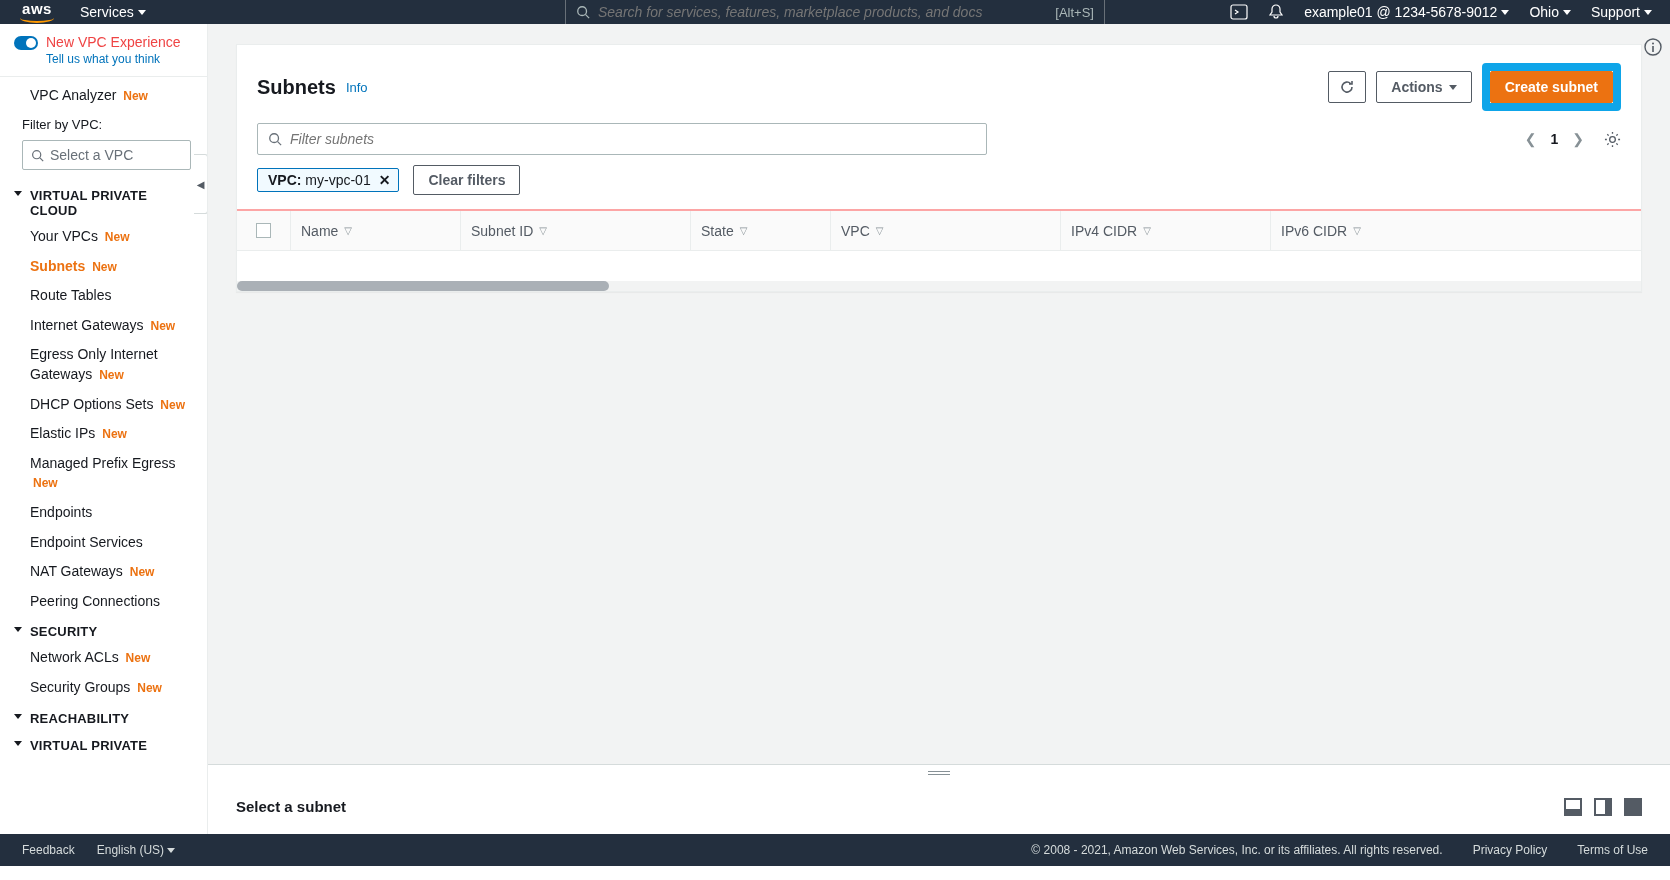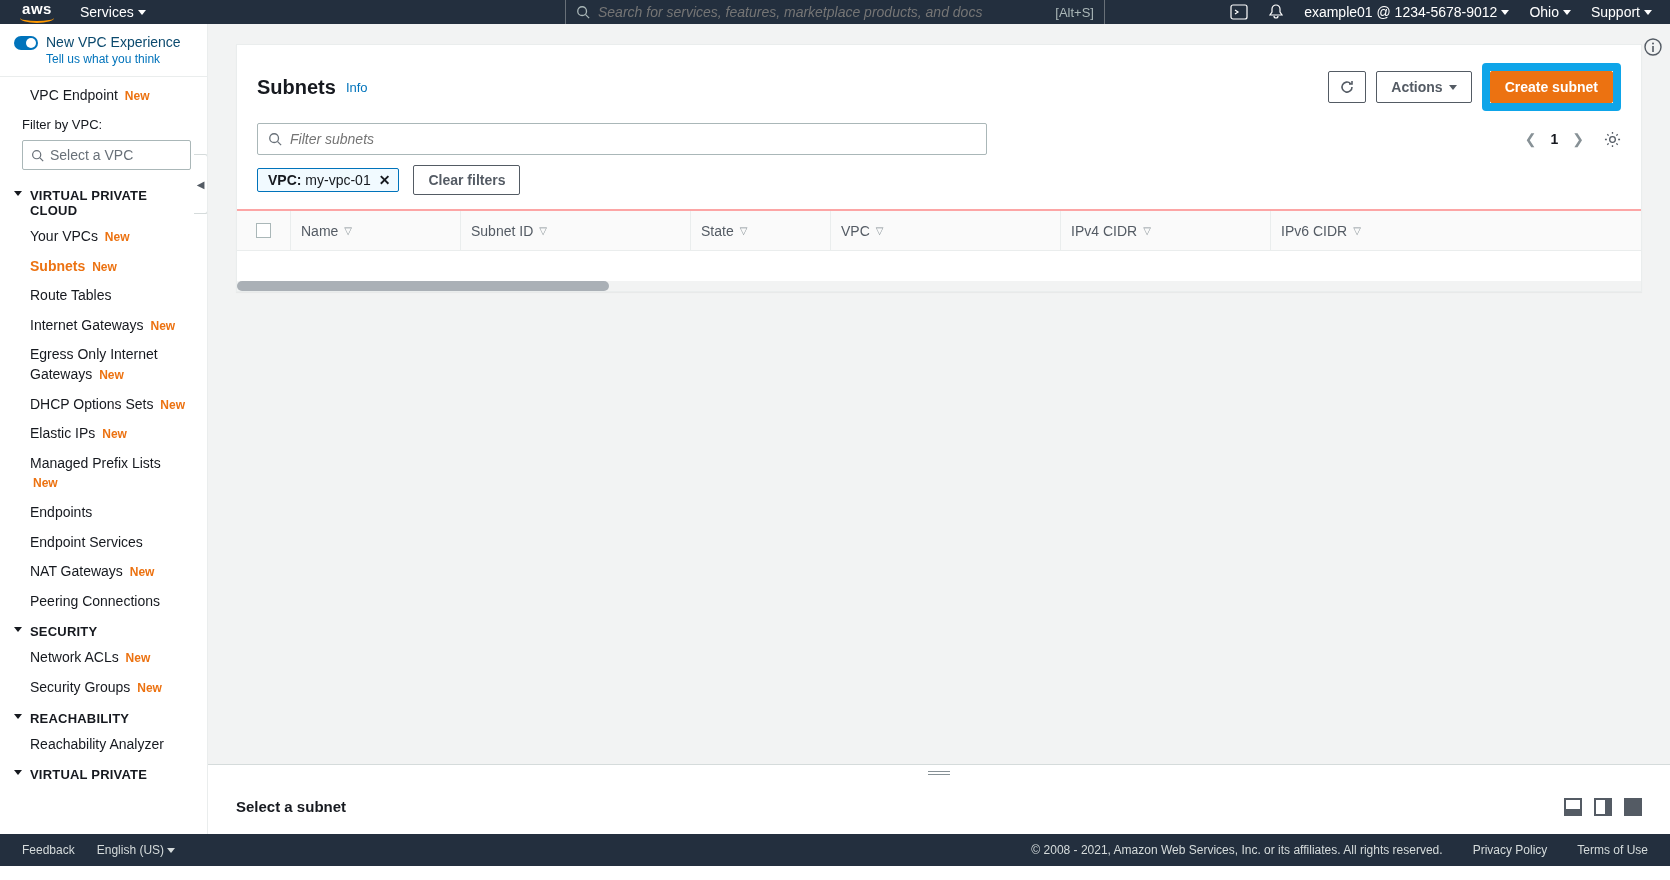--- a/index.html
+++ b/index.html
@@ -22,21 +22,21 @@
 .layout { display:flex; height: calc(880px - 40px - 30px); }
 .sidebar { width: 208px; border-right:1px solid #eaeded; position:relative; display:flex; flex-direction:column; overflow:hidden;}
 .sidebar-scroll { overflow-y:auto; height:100%; }
 .sidebar-scroll::-webkit-scrollbar{width:10px;}
 .sidebar-scroll::-webkit-scrollbar-thumb{background:#c1c7cd; border-radius:5px;}
 .sidebar-scroll::-webkit-scrollbar-track{background:#f1f1f1;}
 .collapse-handle { position:absolute; right:-1px; top:130px; width:14px; height:60px; border:1px solid #d5dbdb; border-left:none; background:#fff; display:flex; align-items:center; justify-content:center; font-size:10px; color:#545b64; cursor:pointer; border-radius:0 3px 3px 0; }
 .new-vpc-exp { padding:10px 14px; border-bottom:1px solid #eaeded; display:flex; align-items:flex-start; gap:8px;}
 .toggle { width:24px; height:14px; border-radius:8px; background:#0073bb; position:relative; flex-shrink:0; margin-top:2px;}
 .toggle::after{content:""; width:10px; height:10px; background:#fff; border-radius:50%; position:absolute; right:2px; top:2px;}
-.new-vpc-exp .title { font-size:14px; color:#0c4a6e;}
+.new-vpc-exp .title { font-size:14px; color:#ef4444;}
 .new-vpc-exp .link { font-size:12px; color:#0073bb; cursor:pointer; margin-top:2px;}
 .side-section-title { font-weight:bold; font-size:13px; color:#16191f; padding: 8px 16px 4px 30px; letter-spacing:0.2px; position:relative;}
 .side-section-title .caret { position:absolute; left:14px; top:11px; width:0; height:0; border-left:4px solid transparent; border-right:4px solid transparent; border-top:5px solid #16191f;}
 .side-item { padding: 5px 16px 5px 30px; font-size:14px; color:#16191f; cursor:pointer; line-height:1.4;}
 .side-item.active { color:#ec7211; font-weight:bold;}
 .side-item .newbadge { color:#ec7211; font-size:12px; font-weight:bold; margin-left:3px;}
 .dashboard-link{ padding:10px 16px 4px 30px; font-size:14px; cursor:pointer;}
 .filter-label { padding: 10px 16px 4px 22px; font-size:13px; color:#16191f;}
 .vpc-select { margin: 4px 16px 10px 22px; border:1px solid #aab7b8; border-radius:2px; height:30px; display:flex; align-items:center; padding:0 8px; gap:6px; color:#687078; font-size:14px;}
 
@@ -150,50 +150,49 @@
   <div class="sidebar">
     <div class="sidebar-scroll">
     <div class="new-vpc-exp">
       <div class="toggle"></div>
       <div>
         <div class="title">New VPC Experience</div>
         <div class="link">Tell us what you think</div>
       </div>
     </div>
     <div class="dashboard-link">
-      <span>VPC Endpoint</span>
+      <span>VPC Analyzer</span>
       <span class="newbadge" style="color:#ec7211;font-size:12px;font-weight:bold;margin-left:3px;">New</span>
     </div>
     <div class="filter-label">Filter by VPC:</div>
     <div class="vpc-select">
       <svg width="13" height="13" viewBox="0 0 16 16">
             <circle cx="7" cy="7" r="5" stroke="#687078" stroke-width="1.5" fill="none"></circle>
             <line x1="11" y1="11" x2="15" y2="15" stroke="#687078" stroke-width="1.5"></line>
           </svg>
       <span>Select a VPC</span>
     </div>
     <div id="nav-sections">
           <div class="side-section-title"><span class="caret"></span>VIRTUAL PRIVATE CLOUD</div>
           <div class="side-item"><span>Your VPCs</span> <span class="newbadge">New</span></div>
           <div class="side-item active"><span>Subnets</span> <span class="newbadge">New</span></div>
           <div class="side-item"><span>Route Tables</span></div>
           <div class="side-item"><span>Internet Gateways</span> <span class="newbadge">New</span></div>
           <div class="side-item"><span>Egress Only Internet Gateways</span> <span class="newbadge">New</span></div>
           <div class="side-item"><span>DHCP Options Sets</span> <span class="newbadge">New</span></div>
           <div class="side-item"><span>Elastic IPs</span> <span class="newbadge">New</span></div>
-          <div class="side-item"><span>Managed Prefix Lists</span> <span class="newbadge">New</span></div>
+          <div class="side-item"><span>Managed Prefix Egress</span> <span class="newbadge">New</span></div>
           <div class="side-item"><span>Endpoints</span></div>
           <div class="side-item"><span>Endpoint Services</span></div>
           <div class="side-item"><span>NAT Gateways</span> <span class="newbadge">New</span></div>
           <div class="side-item"><span>Peering Connections</span></div>
           <div class="side-section-title"><span class="caret"></span>SECURITY</div>
           <div class="side-item"><span>Network ACLs</span> <span class="newbadge">New</span></div>
           <div class="side-item"><span>Security Groups</span> <span class="newbadge">New</span></div>
           <div class="side-section-title"><span class="caret"></span>REACHABILITY</div>
-          <div class="side-item"><span>Reachability Analyzer</span></div>
           <div class="side-section-title"><span class="caret"></span>VIRTUAL PRIVATE</div>
         </div>
     </div>
     <div class="collapse-handle">◀</div>
   </div>
 
   <div class="main">
     <span class="info-icon-strip">
       <svg width="18" height="18" viewBox="0 0 18 18">
           <circle cx="9" cy="9" r="8" stroke="#545b64" stroke-width="1.4" fill="none"></circle>

